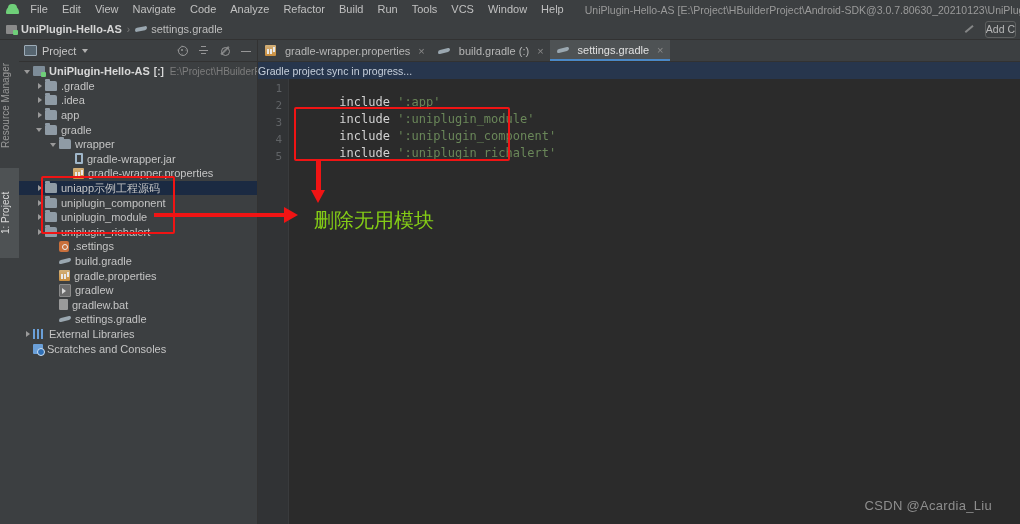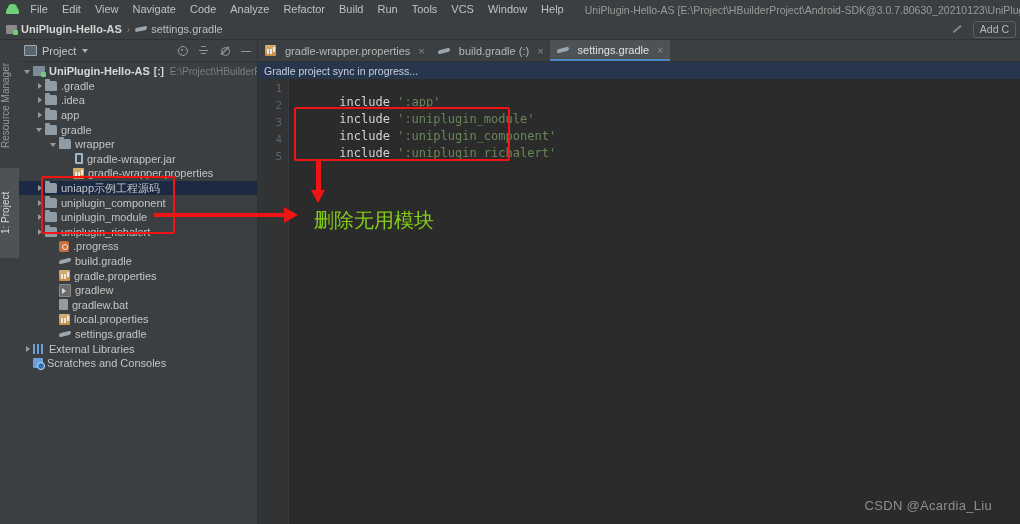--- a/index.html
+++ b/index.html
@@ -51,21 +51,21 @@
   }
   .nav-file{font-size:11px;color:#bdbdbd;font-weight:normal;}
   .navbar-right{margin-left:auto;display:flex;align-items:center;padding-right:4px;}
   .chev-up{width:12px;height:12px;position:relative;margin-right:10px;opacity:.55;}
   .chev-up:before{
     content:"";position:absolute;left:1px;top:5px;width:10px;height:1.5px;background:#c0c0c0;
     transform:rotate(-40deg);
   }
   .addconf{
     border:1px solid #5e6060;border-radius:3px;height:15px;line-height:15px;
-    padding:0 6px;font-size:10.5px;color:#b8b8b8;white-space:nowrap;overflow:hidden;
+    padding:0 0;font-size:10.5px;color:#b8b8b8;white-space:nowrap;overflow:hidden;
     max-width:46px;
   }
   
   .leftstrip{
     position:absolute;left:0;top:40px;width:19px;height:484px;
     background:#3c3f41;border-right:1px solid #323232;
   }
   .vtab{
     position:absolute;left:0;width:19px;
     writing-mode:vertical-rl;transform:rotate(180deg);
@@ -166,21 +166,21 @@
     height:21px;background:#3c3f41;display:flex;align-items:stretch;border-bottom:1px solid #323232;
   }
   .tab{
     display:flex;align-items:center;padding:0 6px 0 7px;font-size:11px;color:#b6b6b6;
     gap:5px;cursor:default;border-right:0;
   }
   .tab.active{background:#4e5254;border-bottom:2px solid #4a88c7;color:#e0e0e0;}
   .tab .x{font-size:11px;color:#8a8a8a;margin-left:3px;}
   .syncbar{
     height:17px;background:#27364d;color:#c6cfdb;font-size:10.5px;
-    display:flex;align-items:center;padding-left:6px;
+    display:flex;align-items:center;
   }
   .codearea{position:relative;height:446px;background:#2b2b2b;overflow:hidden;}
   .gutter{
     position:absolute;left:0;top:0;width:30px;height:100%;background:#313335;
     border-right:1px solid #393b3d;
   }
   .lnum{
     position:absolute;right:6px;font-size:11px;color:#606366;
     font-family:"DejaVu Sans Mono","Liberation Mono",monospace;
   }
@@ -329,46 +329,41 @@
       <span class="rlabel">uniplugin_module</span>
     </div>
     <div class="row i1">
       <span class="arrow closed"></span>
       <span class="tico folder"></span>
       <span class="rlabel">uniplugin_richalert</span>
     </div>
     <div class="row i2">
       <span class="arrow"></span>
       <span class="tico git"></span>
-      <span class="rlabel">.progress</span>
+      <span class="rlabel">.settings</span>
     </div>
     <div class="row i2">
       <span class="arrow"></span>
       <span class="tico gradlef"></span>
       <span class="rlabel">build.gradle</span>
     </div>
     <div class="row i2">
       <span class="arrow"></span>
       <span class="tico props"></span>
       <span class="rlabel">gradle.properties</span>
     </div>
     <div class="row i2">
       <span class="arrow"></span>
       <span class="tico sh"></span>
       <span class="rlabel">gradlew</span>
     </div>
     <div class="row i2">
       <span class="arrow"></span>
       <span class="tico bat"></span>
       <span class="rlabel">gradlew.bat</span>
-    </div>
-    <div class="row i2">
-      <span class="arrow"></span>
-      <span class="tico props"></span>
-      <span class="rlabel">local.properties</span>
     </div>
     <div class="row i2">
       <span class="arrow"></span>
       <span class="tico gradlef"></span>
       <span class="rlabel">settings.gradle</span>
     </div>
     <div class="row i0">
       <span class="arrow closed"></span>
       <span class="tico lib"></span>
       <span class="rlabel">External Libraries</span>

